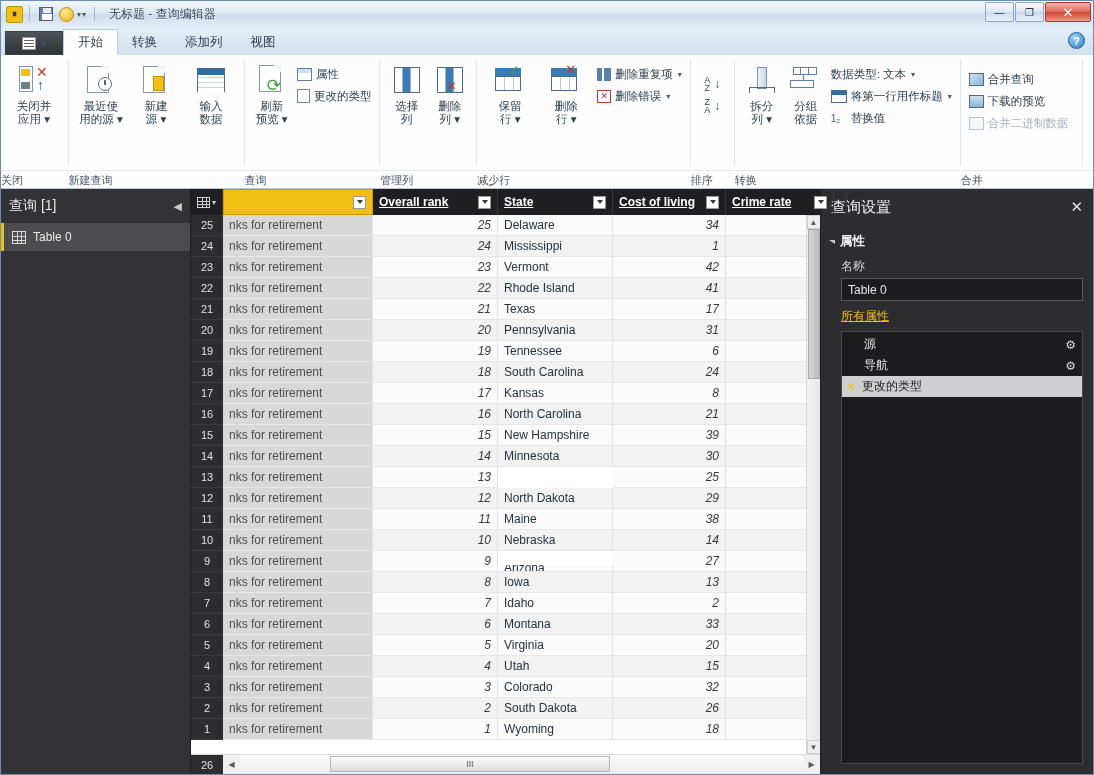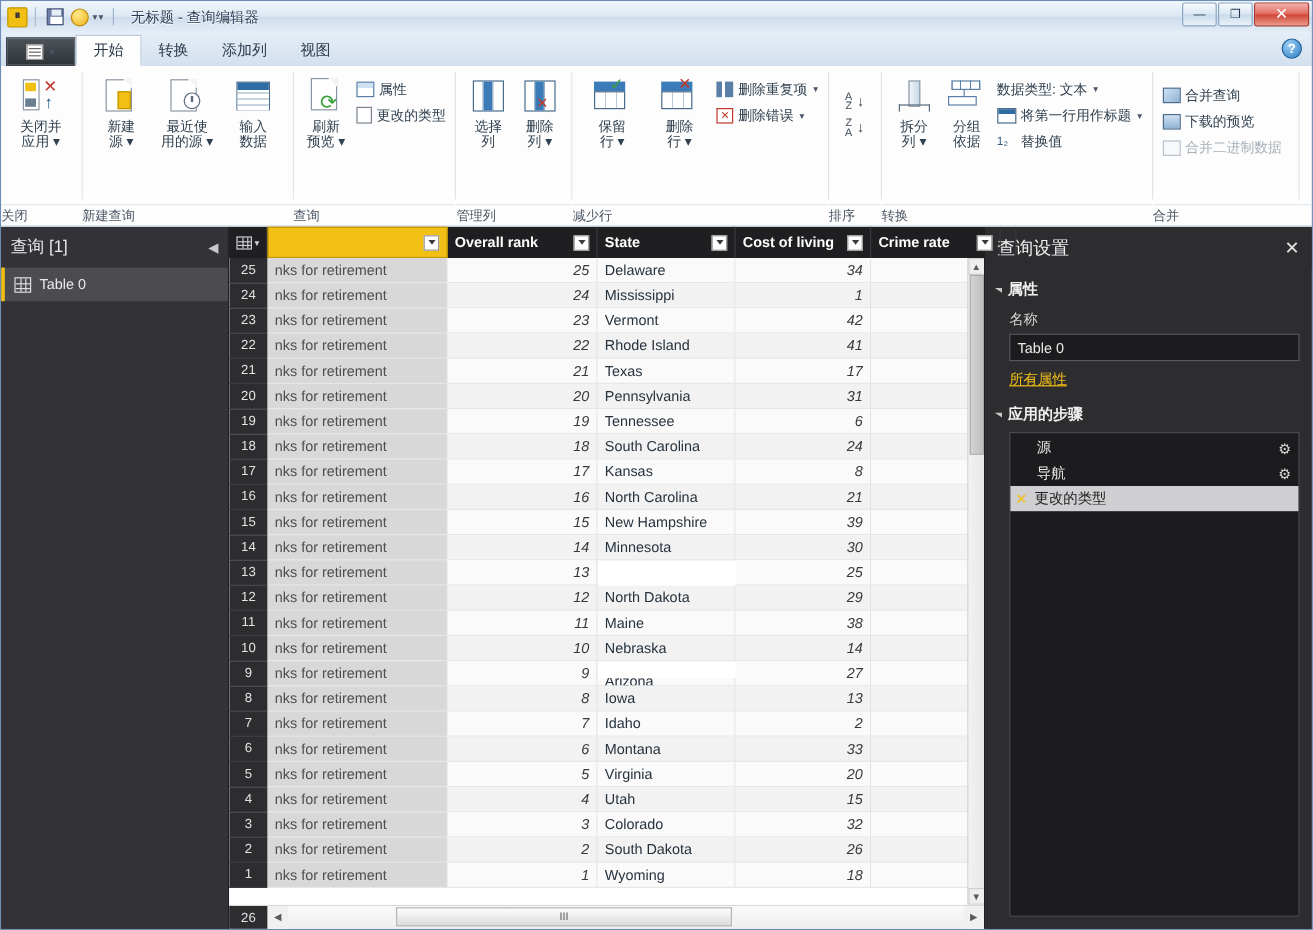--- a/index.html
+++ b/index.html
@@ -147,21 +147,21 @@
   }
   .corner{
     width:32px;flex:0 0 32px;display:flex;align-items:center;justify-content:center;
     background:#1f1f22;border-right:1px solid #3a3a3e;gap:1px;
   }
   .corner-ico{width:13px;height:11px;border:1px solid #cfcfd1;position:relative;}
   .corner-ico:before{content:"";position:absolute;left:0;top:3px;width:100%;height:1px;background:#cfcfd1;box-shadow:0 3px 0 #cfcfd1;}
   .corner-ico:after{content:"";position:absolute;left:4px;top:0;width:1px;height:100%;background:#cfcfd1;box-shadow:4px 0 0 #cfcfd1;}
   .hcell{
     display:flex;align-items:center;padding:0 6px;border-right:1px solid #3a3a3e;
-    position:relative;overflow:hidden;white-space:nowrap;
+    position:relative;overflow:hidden;white-space:nowrap;text-decoration:underline;
   }
   .hcell.selected{background:#f2c014;color:#2b2b2b;border:1px solid #c79a00;}
   .hcell .hname{flex:1;overflow:hidden;text-overflow:clip;}
   .filt{
     width:13px;height:13px;background:#fff;border:1px solid #999;flex:0 0 13px;
     display:flex;align-items:center;justify-content:center;margin-left:4px;
   }
   .filt:after{content:"";border-width:4px 3.5px 0 3.5px;border-style:solid;border-color:#3a3a3e transparent transparent transparent;}
   .gbody{flex:1;min-height:0;overflow:hidden;position:relative;background:#fff;}
   .grow{height:21px;display:flex;align-items:stretch;font-size:12px;color:#26323d;}
@@ -306,36 +306,36 @@
         </div>
       </div>
       <div class="rgroup-label">关闭</div>
     </div>
     <div class="rgroup-sep"></div>
 
     <div class="rgroup" style="width:175px">
       <div class="rgroup-body">
         <div class="bigbtn">
           <div class="ico">
-            <div style="position:relative;width:26px;height:30px;">
-              <div class="i-doc" style="position:absolute;left:0;top:1px;"></div>
-              <div style="position:absolute;left:10px;top:11px;width:11px;height:15px;background:#f2c014;border:1px solid #c09600;"></div>
-            </div>
-          </div>
-          <span>新建<br>源 ▾</span>
-        </div>
-        <div class="bigbtn">
-          <div class="ico">
             <div style="position:relative;width:28px;height:30px;">
               <div class="i-doc" style="position:absolute;left:0;top:1px;"></div>
               <div style="position:absolute;left:11px;top:12px;width:14px;height:14px;border:1.5px solid #5a6b7d;border-radius:50%;background:#fff;"></div>
               <div style="position:absolute;left:17px;top:15px;width:1.5px;height:5px;background:#5a6b7d;"></div>
             </div>
           </div>
           <span>最近使<br>用的源 ▾</span>
+        </div>
+        <div class="bigbtn">
+          <div class="ico">
+            <div style="position:relative;width:26px;height:30px;">
+              <div class="i-doc" style="position:absolute;left:0;top:1px;"></div>
+              <div style="position:absolute;left:10px;top:11px;width:11px;height:15px;background:#f2c014;border:1px solid #c09600;"></div>
+            </div>
+          </div>
+          <span>新建<br>源 ▾</span>
         </div>
         <div class="bigbtn">
           <div class="ico">
             <div class="i-grid">
                 <div class="hdr"></div>
                 <div class="rws"></div>
               </div>
           </div>
           <span>输入<br>数据</span>
         </div>
@@ -802,24 +802,20 @@
       <div class="set-body">
         <div class="sec-title">
           <span class="tri"></span>
           <span>属性</span>
         </div>
         <div class="sub-label">名称</div>
         <div class="name-input">
           <span>Table 0</span>
         </div>
         <div class="all-props">所有属性</div>
-        <div class="sec-title" style="margin-top:10px;">
-          <span class="tri"></span>
-          <span>应用的步骤</span>
-        </div>
         <div class="steps" id="steps-list">
             <div class="step">
               <span class="lbl">源</span>
               <span class="gear">⚙</span>
             </div>
             <div class="step">
               <span class="lbl">导航</span>
               <span class="gear">⚙</span>
             </div>
             <div class="step active">

